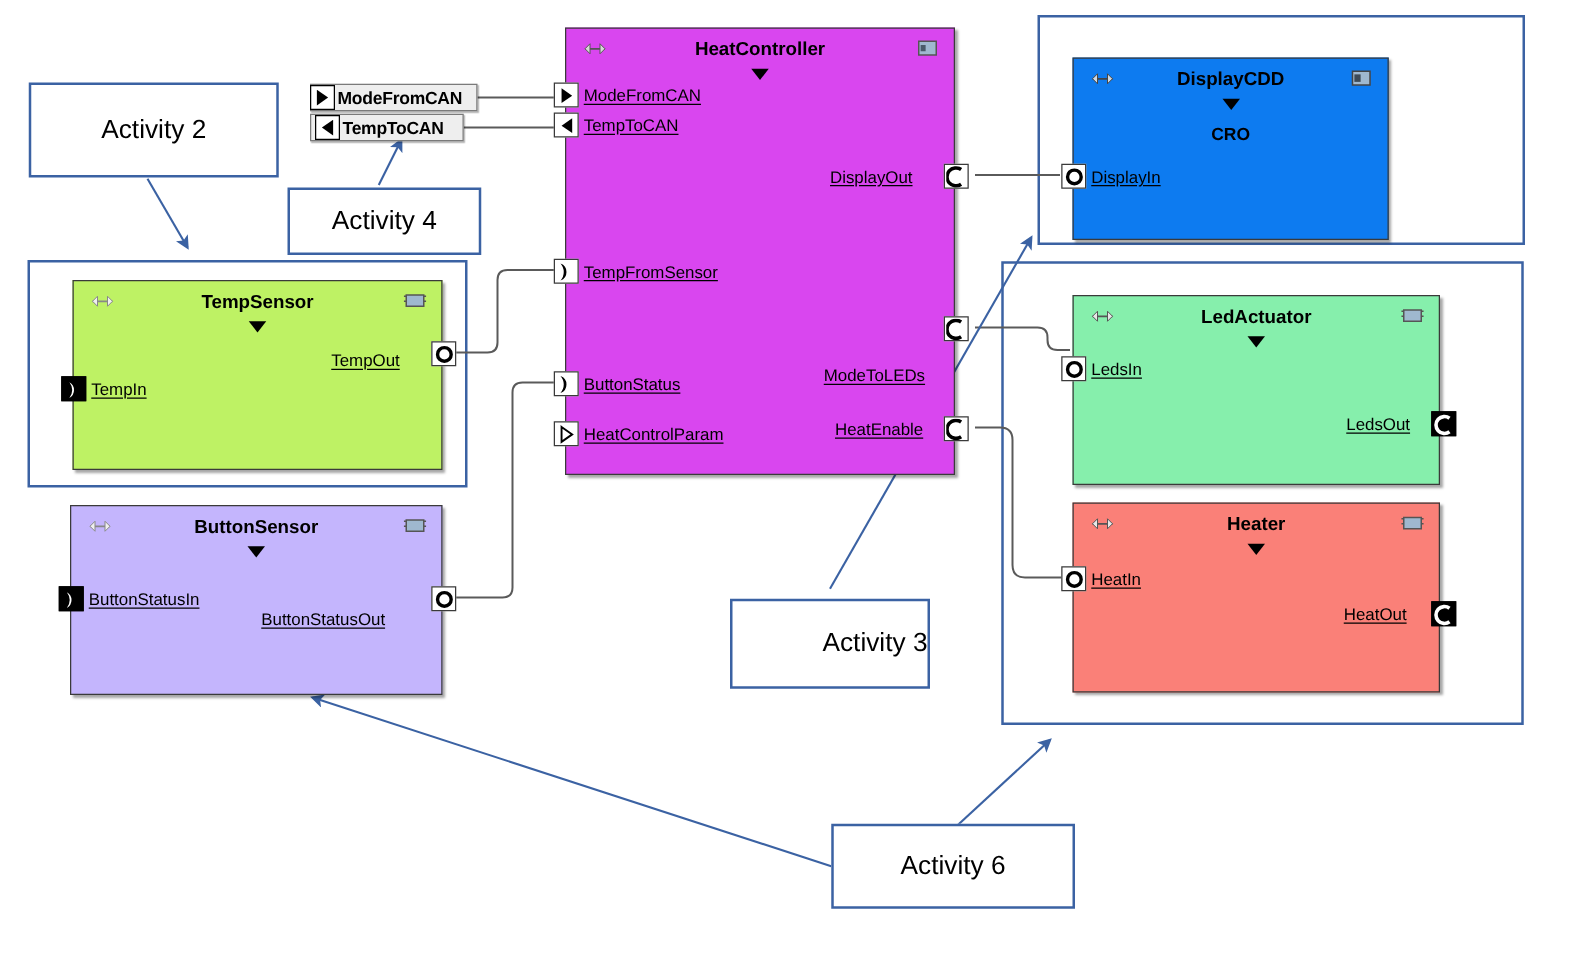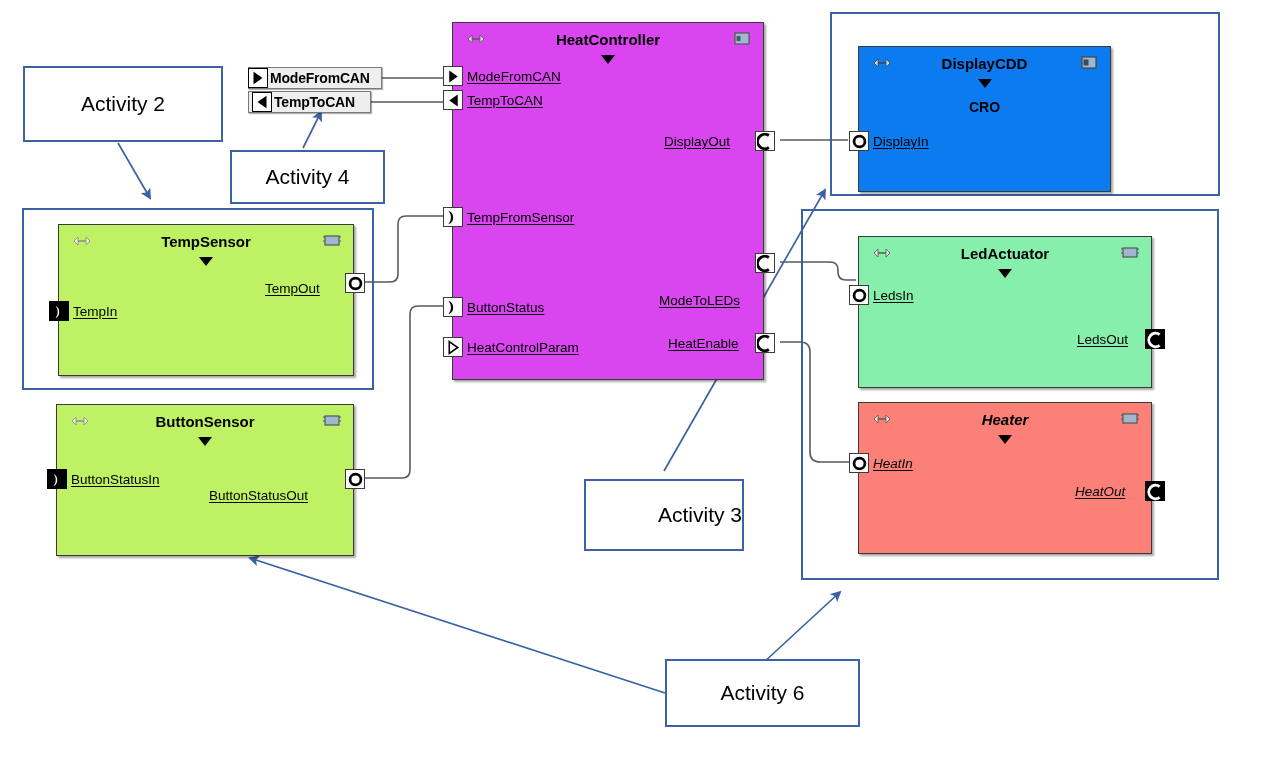--- a/index.html
+++ b/index.html
@@ -188,21 +188,21 @@
     <div class="plabel" style="left:14px;top:79px;">TempIn</div>
 
     <div class="port sq" style="left:286px;top:48px;">
       <svg viewBox="0 0 20 20" width="17" height="17" style="margin:.5px">
           <circle cx="10" cy="10" r="6.4" fill="none" stroke="#000" stroke-width="3.2"></circle>
         </svg>
     </div>
     <div class="plabel" style="left:206px;top:56px;">TempOut</div>
   </div>
 
-  <div class="block" style="left:56px;top:404px;width:298px;height:152px;background:#bef264;">
+  <div class="block" style="left:56px;top:404px;width:298px;height:152px;background:#c4b5fd;">
     <svg class="hdr-ico-l" viewBox="0 0 18 12">
       <path d="M1,6 L17,6" stroke="#888" stroke-width="1.4"></path>
       <path d="M5,2 L1,6 L5,10 z" fill="#f0f0f0" stroke="#888" stroke-width=".8"></path>
       <path d="M13,2 L17,6 L13,10 z" fill="#f0f0f0" stroke="#888" stroke-width=".8"></path>
     </svg>
     <svg class="hdr-ico-r" viewBox="0 0 18 15">
       <rect x="2" y="3" width="14" height="9" fill="#9fb8cf" stroke="#555" stroke-width="1.2"></rect>
       <path d="M0,4 L2,4 M0,8 L2,8 M16,4 L18,4 M16,8 L18,8" stroke="#555" stroke-width="1.2"></path>
     </svg>
     <div class="title">ButtonSensor</div>
@@ -266,21 +266,21 @@
     <div class="plabel" style="left:14px;top:51px;">LedsIn</div>
 
     <div class="port filled" style="left:286px;top:92px;">
       <svg viewBox="0 0 20 20" width="18" height="18" style="margin:1px">
           <path d="M14,4 A7.5,7.5 0 1 0 14,16" fill="none" stroke="#fff" stroke-width="3.2"></path>
         </svg>
     </div>
     <div class="plabel" style="left:218px;top:95px;">LedsOut</div>
   </div>
 
-  <div class="block" style="left:858px;top:402px;width:294px;height:152px;background:#FA8078;font-style:italic;">
+  <div class="block" style="left:858px;top:402px;width:294px;height:152px;background:#FA8078;">
     <svg class="hdr-ico-l" viewBox="0 0 18 12">
       <path d="M1,6 L17,6" stroke="#555" stroke-width="1.4"></path>
       <path d="M5,2 L1,6 L5,10 z" fill="#e8e8e8" stroke="#555" stroke-width=".8"></path>
       <path d="M13,2 L17,6 L13,10 z" fill="#e8e8e8" stroke="#555" stroke-width=".8"></path>
     </svg>
     <svg class="hdr-ico-r" viewBox="0 0 18 15">
       <rect x="2" y="3" width="14" height="9" fill="#9fb8cf" stroke="#555" stroke-width="1.2"></rect>
       <path d="M0,4 L2,4 M0,8 L2,8 M16,4 L18,4 M16,8 L18,8" stroke="#555" stroke-width="1.2"></path>
     </svg>
     <div class="title">Heater</div>

